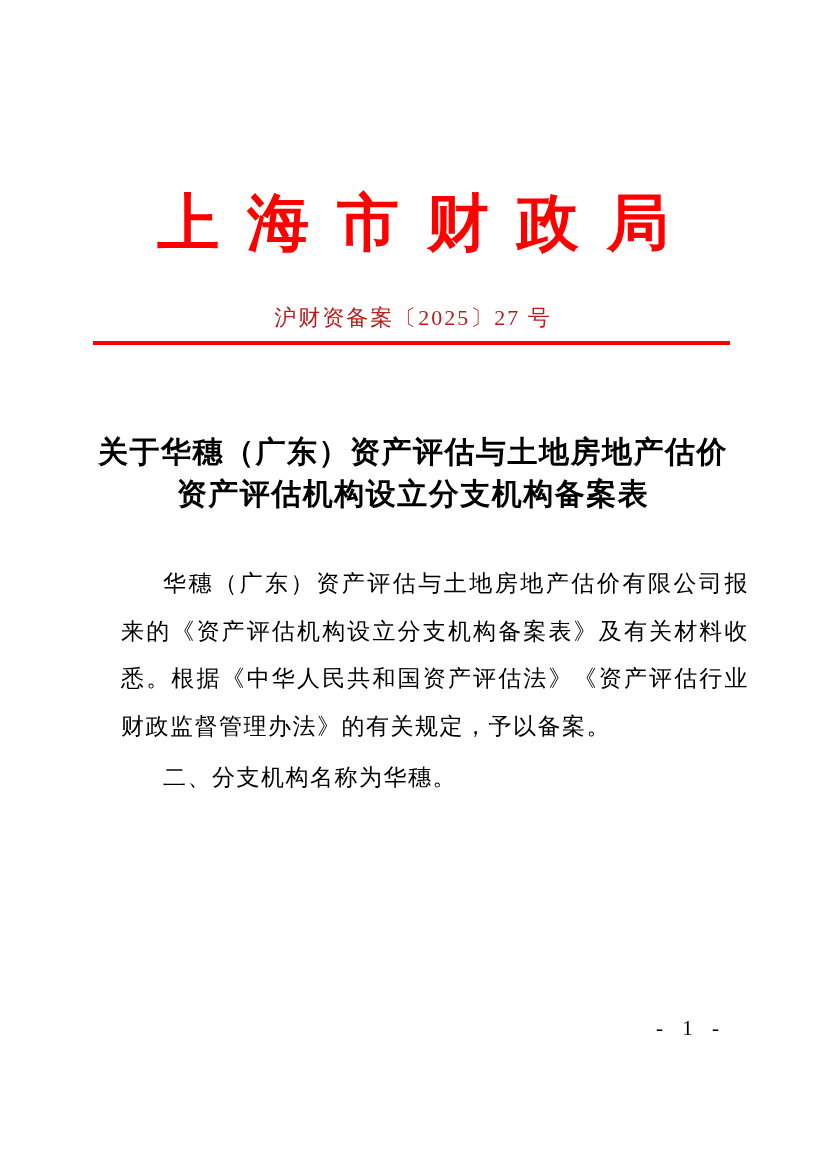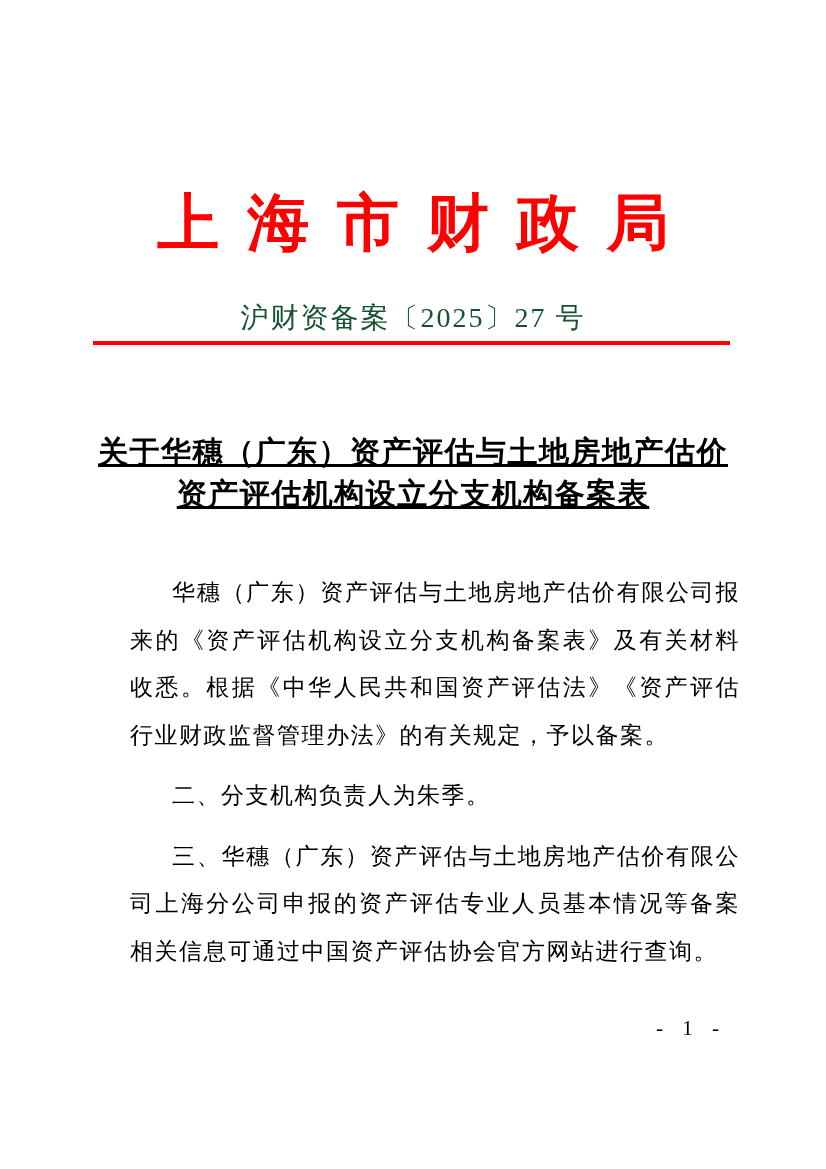--- a/index.html
+++ b/index.html
@@ -30,24 +30,24 @@
     padding-left: 0.45em;
     box-sizing: border-box;
     white-space: nowrap;
   }
   .doc-number {
     position: absolute;
     top: 302px;
     left: 0;
     width: 100%;
     text-align: center;
-    font-size: 28px;
+    font-size: 22px;
     line-height: 32px;
     letter-spacing: 2px;
-    color: #14532d;
+    color: #b91c1c;
   }
   .red-rule {
     position: absolute;
     top: 341px;
     left: 93px;
     width: 637px;
     height: 4px;
     background: var(--accent-red, #ff0000);
   }
   .doc-title {
@@ -58,36 +58,35 @@
     text-align: center;
     font-weight: 700;
     font-size: 30px;
     line-height: 42px;
     letter-spacing: 1.5px;
     color: #000000;
   }
   .doc-title .title-line {
     display: block;
     white-space: nowrap;
-    text-decoration: underline;
   }
   .doc-body {
     position: absolute;
     top: 556px;
     left: 117px;
     width: 636px;
     font-size: 23px;
     line-height: 47.5px;
     letter-spacing: 1.5px;
     text-align: justify;
     text-justify: inter-ideograph;
     color: #000000;
   }
   .doc-body p {
-    margin: 13px;
+    margin: 4px;
     text-indent: 42px;
   }
   .page-number {
     position: absolute;
     top: 1014px;
     right: 100px;
     font-size: 21px;
     line-height: 28px;
     letter-spacing: 7px;
     color: #000000;
@@ -105,19 +104,18 @@
 
   <div class="red-rule"></div>
 
   <div class="doc-title">
     <span class="title-line">关于华穗（广东）资产评估与土地房地产估价</span>
     <span class="title-line">资产评估机构设立分支机构备案表</span>
   </div>
 
   <div class="doc-body">
     <p>华穗（广东）资产评估与土地房地产估价有限公司报来的《资产评估机构设立分支机构备案表》及有关材料收悉。根据《中华人民共和国资产评估法》《资产评估行业财政监督管理办法》的有关规定，予以备案。</p>
-    <p>二、分支机构负责人为朱季。</p>
-    <p>三、华穗（广东）资产评估与土地房地产估价有限公司上海分公司申报的资产评估专业人员基本情况等备案相关信息可通过中国资产评估协会官方网站进行查询。</p>
+    <p>二、分支机构名称为华穗。</p>
   </div>
 
   <div class="page-number">- 1 -</div>
 
 </div>
 
 </body></html>

